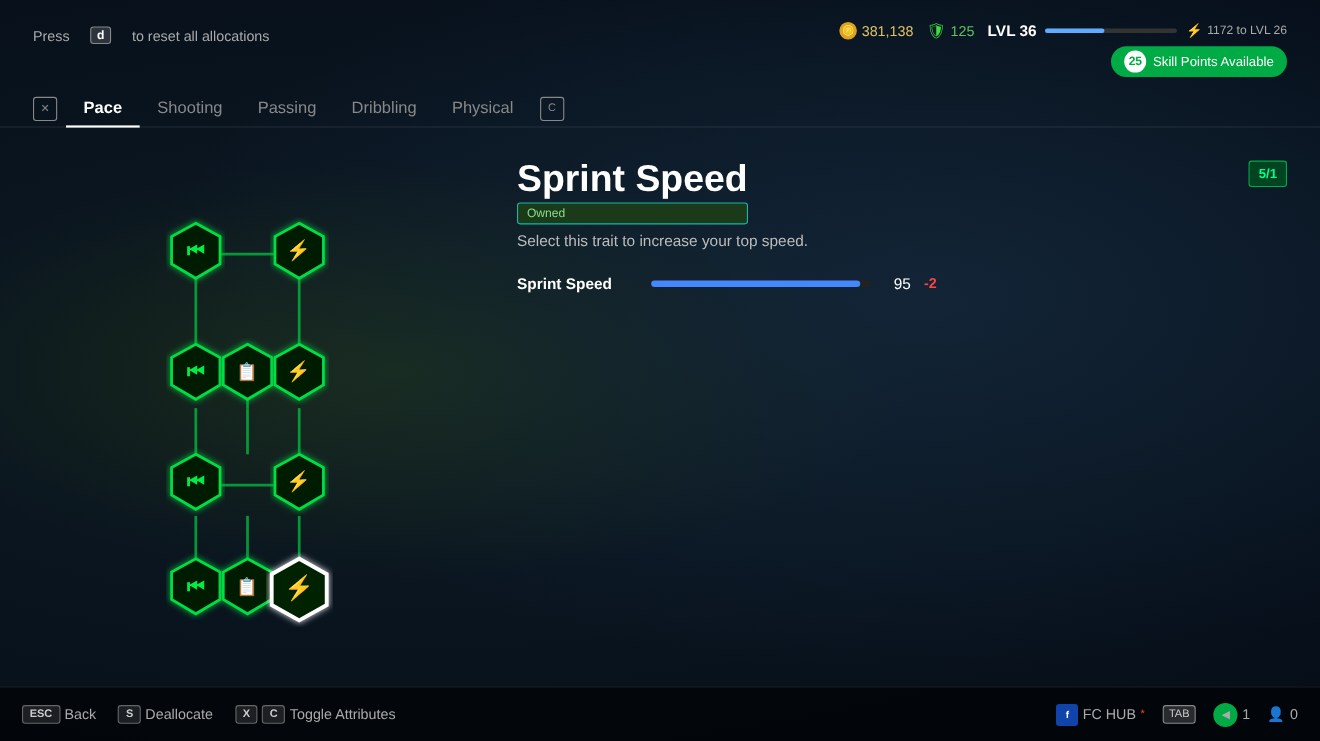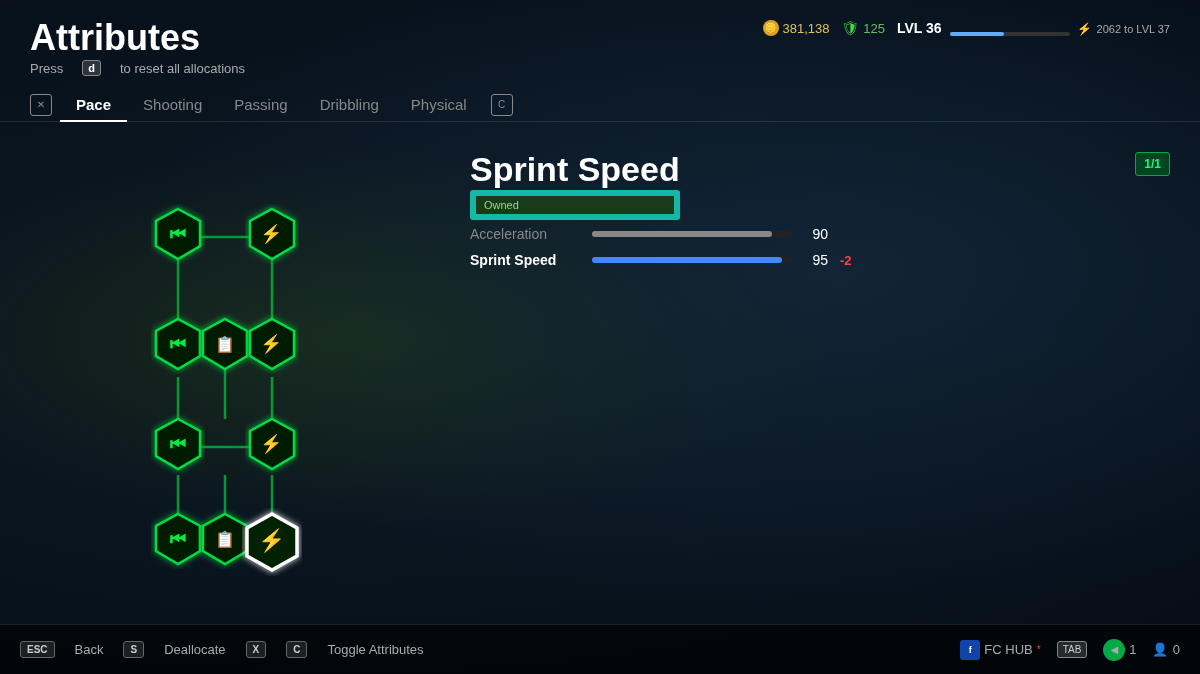--- a/index.html
+++ b/index.html
@@ -113,21 +113,21 @@
       color: #60c060;
     }
 
     .shield-icon {
       color: #40dd40;
       font-size: 14px;
     }
 
     .level-info {
       display: flex;
-      align-items: flex-end;
+      align-items: center;
       gap: 8px;
     }
 
     .lvl-text {
       font-weight: bold;
       font-size: 14px;
     }
 
     .xp-bar-container {
       width: 120px;
@@ -275,21 +275,21 @@
 
     .trait-name {
       font-size: 34px;
       font-weight: 900;
       color: #fff;
       line-height: 1;
     }
 
     .owned-badge {
       background: #1a3a1a;
-      border: 6px solid #14b8a6;
+      border: 1px solid #14b8a6;
       border-radius: 3px;
       padding: 3px 8px;
       font-size: 11px;
       color: #88dd88;
       margin-top: 4px;
     }
 
     .trait-fraction {
       background: #004422;
       border: 1px solid #00aa44;
@@ -376,21 +376,21 @@
 
     .bottom-left {
       display: flex;
       align-items: center;
       gap: 20px;
     }
 
     .bottom-btn {
       display: flex;
       align-items: center;
-      gap: 20px;
+      gap: 4px;
       font-size: 13px;
       color: #aaa;
     }
 
     .btn-key {
       background: rgba(255,255,255,0.1);
       border: 1px solid #666;
       border-radius: 3px;
       padding: 2px 6px;
       font-size: 10px;
@@ -463,21 +463,20 @@
 </head>
 <body>
 
 <div class="bg-overlay"></div>
 <div class="bg-player"></div>
 
 <div class="content">
 
   <div class="header">
     <div class="title-section">
-      <div class="title">Attributes</div>
       <div class="subtitle">
         <span>Press</span>
         <span class="key-box">d</span>
         <span>to reset all allocations</span>
       </div>
     </div>
 
     <div class="top-right">
       <div class="level-row">
         <div class="currency">
@@ -488,23 +487,27 @@
           <span class="shield-icon">🛡</span>
           <span>125</span>
         </div>
         <div class="level-info">
           <span class="lvl-text">LVL 36</span>
           <div class="xp-bar-container">
             <div class="xp-bar"></div>
           </div>
           <div class="xp-label">
             <span class="xp-icon">⚡</span>
-            <span>2062 to LVL 37</span>
+            <span>1172 to LVL 26</span>
           </div>
         </div>
+      </div>
+      <div class="skill-points-badge">
+        <div class="skill-points-num">25</div>
+        <span>Skill Points Available</span>
       </div>
     </div>
   </div>
 
   <div class="nav-tabs">
     <div class="nav-btn">✕</div>
     <div class="tab active">Pace</div>
     <div class="tab">Shooting</div>
     <div class="tab">Passing</div>
     <div class="tab">Dribbling</div>
@@ -586,31 +589,25 @@
 
       </div>
     </div>
 
     <div class="right-panel">
       <div class="trait-header">
         <div>
           <div class="trait-name">Sprint Speed</div>
           <div class="owned-badge">Owned</div>
         </div>
-        <div class="trait-fraction">1/1</div>
-      </div>
-
-
-      <div class="stat-row">
-        <div class="stat-label">Acceleration</div>
-        <div class="stat-bar-bg">
-          <div class="stat-bar-fill gray" style="width: 90%;"></div>
-        </div>
-        <div class="stat-value">90</div>
-      </div>
+        <div class="trait-fraction">5/1</div>
+      </div>
+
+      <div class="trait-description">Select this trait to increase your top speed.</div>
+
 
       <div class="stat-row">
         <div class="stat-label bold">Sprint Speed</div>
         <div class="stat-bar-bg">
           <div class="stat-bar-fill blue" style="width: 95%;"></div>
         </div>
         <div class="stat-value">95</div>
         <div class="stat-diff">-2</div>
       </div>
 

